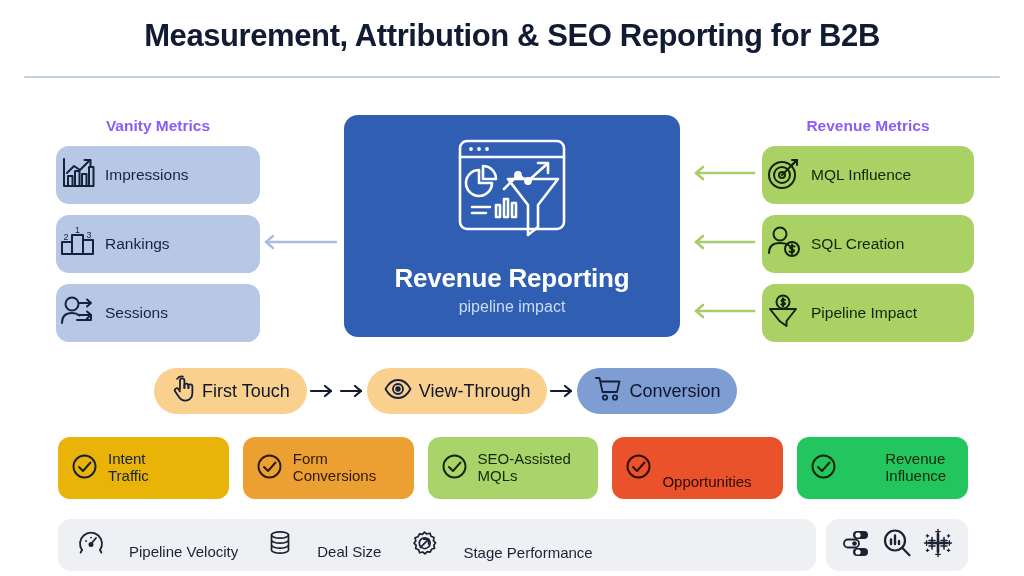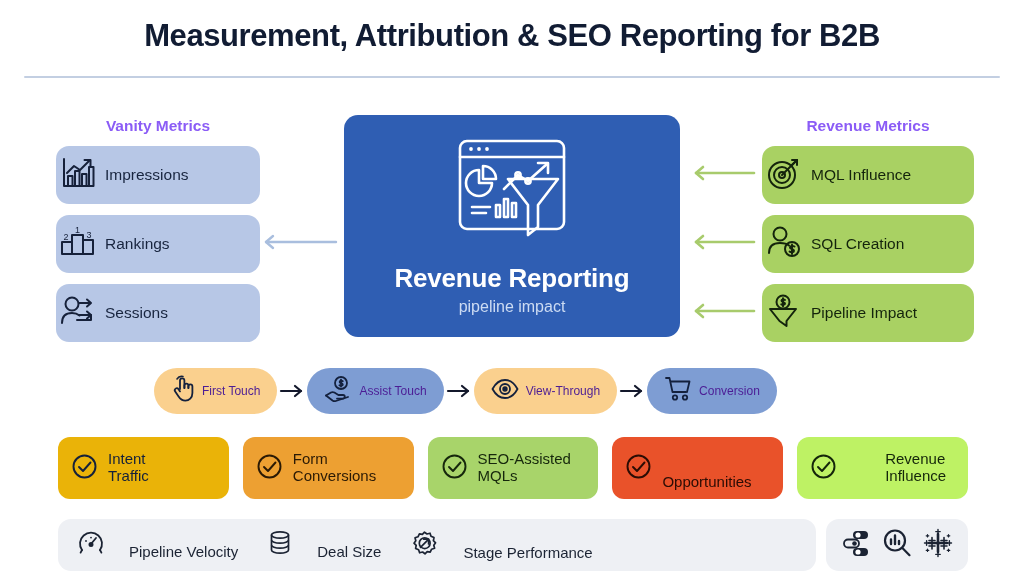--- a/index.html
+++ b/index.html
@@ -140,22 +140,22 @@
   .pill {
     height: 46px;
     border-radius: 23px;
     display: flex;
     align-items: center;
     gap: 7px;
     padding: 0 17px;
     box-sizing: border-box;
   }
   .pill .pill-label {
-    font-size: 12px;
-    color: #4c1d95;
+    font-size: 18px;
+    color: #0f172a;
     white-space: nowrap;
   }
   .pill.orange { background: #fad08e; }
   .pill.blue   { background: #7e9dd3; }
   .pill-arrow {
     flex: 0 0 auto;
     width: 30px;
     display: flex;
     align-items: center;
     justify-content: center;
@@ -378,32 +378,20 @@
     <span class="pill-label">First Touch</span>
   </div>
 
   <div class="pill-arrow">
     <svg width="26" height="14" viewBox="0 0 26 14" fill="none" stroke="#13182b" stroke-width="2.2" stroke-linecap="round" stroke-linejoin="round">
       <path d="M2 7 H22"></path>
         <path d="M16 2 L22 7 L16 12"></path>
     </svg>
   </div>
 
-  <div class="pill blue">
-    <span class="ic">
-      <svg width="28" height="28" viewBox="0 0 28 28" fill="none" stroke="#14213d" stroke-width="1.8" stroke-linecap="round" stroke-linejoin="round">
-        <circle cx="17" cy="8" r="6"></circle>
-        <path d="M18.8 6.2 C17.9 5.5 15.6 5.5 15.6 6.9 C15.6 8.4 18.8 8 18.8 9.6 C18.8 11 16.4 10.9 15.4 10.2"></path>
-        <path d="M17 4.6 V11.6"></path>
-        <path d="M2 20.5 L7 17.5 C8.2 16.8 9.4 17 10.4 17.6 L14.4 20 H19 A1.8 1.8 0 0 1 19 23.6 H13"></path>
-        <path d="M2 20.5 L8.5 25.5 C9.5 26.2 10.6 26.4 11.8 26 L24 22"></path>
-      </svg>
-    </span>
-    <span class="pill-label">Assist Touch</span>
-  </div>
 
   <div class="pill-arrow">
     <svg width="26" height="14" viewBox="0 0 26 14" fill="none" stroke="#13182b" stroke-width="2.2" stroke-linecap="round" stroke-linejoin="round">
       <path d="M2 7 H22"></path>
         <path d="M16 2 L22 7 L16 12"></path>
     </svg>
   </div>
 
   <div class="pill orange">
     <span class="ic">
@@ -475,21 +463,21 @@
   <div class="card" id="card-3" style="background: rgb(233, 82, 42); color: rgb(43, 12, 4);">
     <span class="ic">
       <svg width="27" height="27" viewBox="0 0 27 27" fill="none" stroke="currentColor" stroke-width="1.9" stroke-linecap="round" stroke-linejoin="round">
         <circle cx="13.5" cy="13.5" r="11"></circle>
         <path d="M8 14 L12 18 L19.5 9.5"></path>
       </svg>
     </span>
     <span class="card-label" style="color: rgb(43, 12, 4); margin-top: 28px;">Opportunities</span>
   </div>
 
-  <div class="card" id="card-4" style="background: #bef264; color: rgb(20, 38, 10); gap: 48px;">
+  <div class="card" id="card-4" style="background: #22c55e; color: rgb(20, 38, 10); gap: 48px;">
     <span class="ic">
       <svg width="27" height="27" viewBox="0 0 27 27" fill="none" stroke="currentColor" stroke-width="1.9" stroke-linecap="round" stroke-linejoin="round">
         <circle cx="13.5" cy="13.5" r="11"></circle>
         <path d="M8 14 L12 18 L19.5 9.5"></path>
       </svg>
     </span>
     <span class="card-label" style="color: rgb(20, 38, 10);">Revenue
 Influence</span>
   </div>
 

